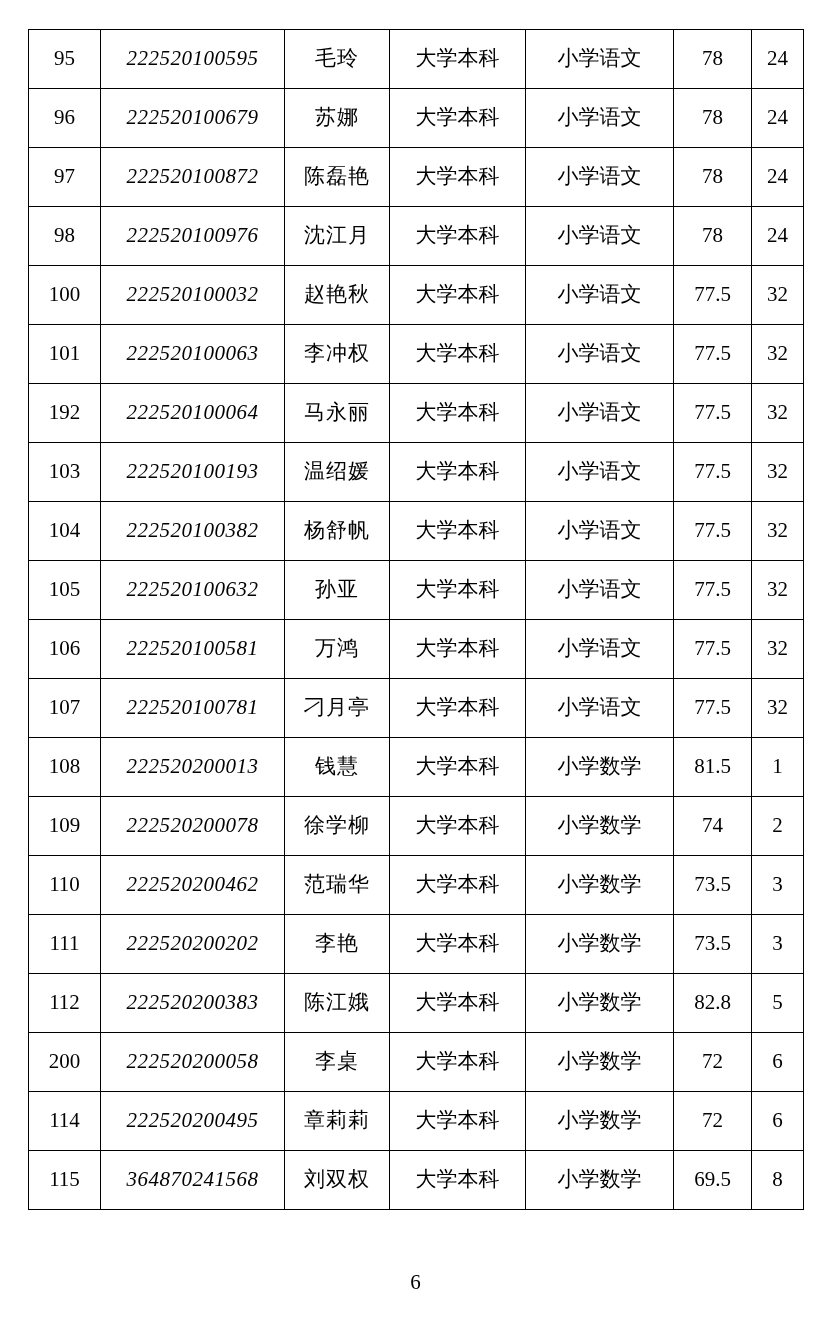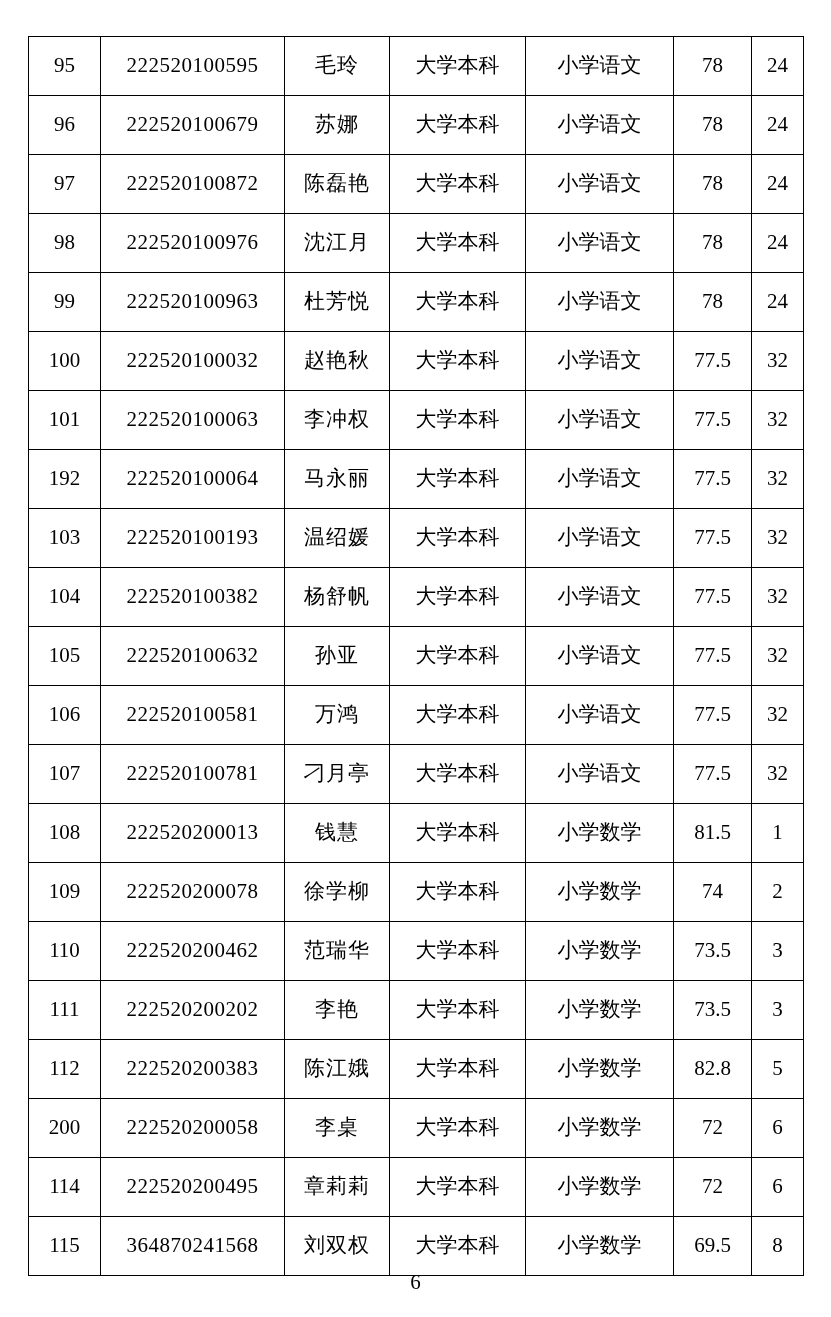--- a/index.html
+++ b/index.html
@@ -21,21 +21,21 @@
     top: 0;
     width: 831px;
     height: 1317px;
     box-sizing: border-box;
     padding: 28px 28px 0 28px;
   }
   table.roster {
     border-collapse: collapse;
     width: 775px;
     table-layout: fixed;
-    margin: 8px auto;
+    margin: 1px auto;
   }
   table.roster td {
     border: 1px solid #000000;
     height: 58px;
     text-align: center;
     vertical-align: middle;
     font-size: 21px;
     line-height: 1.2;
     padding: 0 2px;
     white-space: nowrap;
@@ -47,20 +47,21 @@
   col.c-subj   { width: 148px; }
   col.c-score  { width: 78px; }
   col.c-order  { width: 52px; }
 
   td.name-cell {
     letter-spacing: 1px;
   }
   td.id-cell {
     font-size: 20px;
     letter-spacing: 0.5px;
+    font-style: italic;
   }
   .page-number {
     position: absolute;
     left: 0;
     right: 0;
     bottom: 22px;
     text-align: center;
     font-size: 21px;
     font-family: "Liberation Serif", "DejaVu Serif", serif;
   }
@@ -110,29 +111,20 @@
         <tr>
           <td>98</td>
           <td class="id-cell">222520100976</td>
           <td class="name-cell">沈江月</td>
           <td>大学本科</td>
           <td>小学语文</td>
           <td>78</td>
           <td>24</td>
         </tr>
         <tr>
-          <td>99</td>
-          <td class="id-cell">222520100963</td>
-          <td class="name-cell">杜芳悦</td>
-          <td>大学本科</td>
-          <td>小学语文</td>
-          <td>78</td>
-          <td>24</td>
-        </tr>
-        <tr>
           <td>100</td>
           <td class="id-cell">222520100032</td>
           <td class="name-cell">赵艳秋</td>
           <td>大学本科</td>
           <td>小学语文</td>
           <td>77.5</td>
           <td>32</td>
         </tr>
         <tr>
           <td>101</td>

